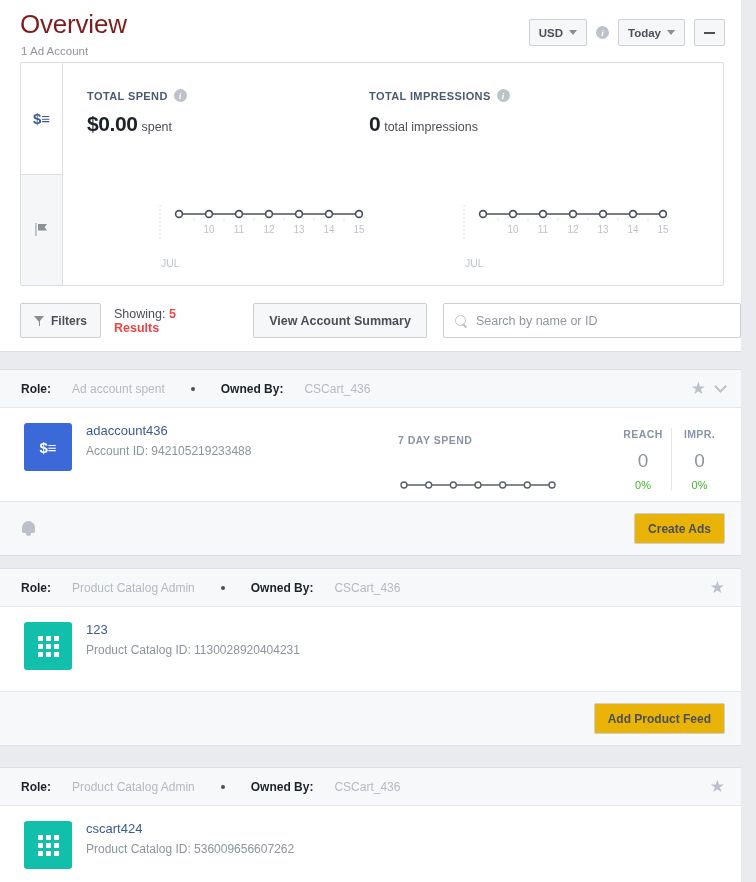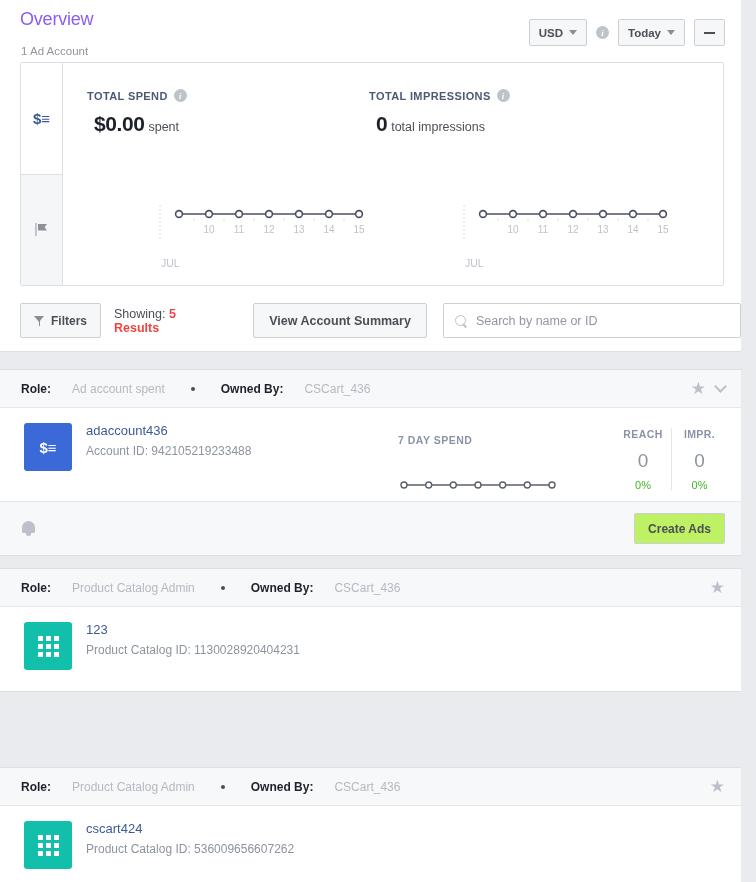--- a/index.html
+++ b/index.html
@@ -12,21 +12,21 @@
   }
   .page { width: 756px; height: 882px; position: relative; background: #e9ebee; }
 
   
   .top-panel {
     position: absolute; left: 0; top: 0; width: 741px; height: 352px;
     background: #ffffff; border-bottom: 1px solid #dddfe2;
   }
   .page-title {
     position: absolute; left: 20px; top: 9px;
-    font-size: 18px; color: #8b5cf6; font-weight: 400; letter-spacing: -0.2px;
+    font-size: 26px; color: #7f1d1d; font-weight: 400; letter-spacing: -0.2px;
   }
   .page-sub {
     position: absolute; left: 21px; top: 45px;
     font-size: 11.5px; color: #90949c;
   }
 
   
   .hdr-ctrls { position: absolute; right: 16px; top: 19px; display: flex; align-items: center; gap: 9px; }
   .btn {
     background: #f6f7f9; border: 1px solid #ccd0d5; border-radius: 2px;
@@ -60,21 +60,21 @@
   .ico-dollar { font-size: 15px; font-weight: bold; color: #3b5998; letter-spacing: 0px; line-height: 1; }
 
   .metrics-body { flex: 1; position: relative; }
   .metric { position: absolute; top: 26px; }
   .metric.m1 { left: 24px; }
   .metric.m2 { left: 306px; }
   .metric-label {
     font-size: 11px; font-weight: bold; color: #4b5a74; letter-spacing: 0.4px;
     display: flex; align-items: center; gap: 6px;
   }
-  .metric-value { margin-top: 10px; font-size: 14px; color: #4b4f56; margin-left: 7px; }
+  .metric-value { margin-top: 10px; font-size: 14px; color: #4b4f56; }
   .metric-value b { font-size: 21px; color: #1d2129; font-weight: bold; letter-spacing: -0.4px; }
   .metric-value span { color: #4b4f56; font-size: 12.5px; }
 
   .spark { position: absolute; top: 142px; }
   .spark.s1 { left: 96px; }
   .spark.s2 { left: 400px; }
   .axis-month { font-size: 10.5px; color: #bec3c9; margin-top: 14px; margin-left: 2px; }
 
   
   .filter-row { position: absolute; left: 20px; top: 303px; display: flex; align-items: center; }
@@ -159,21 +159,21 @@
   .bell { width: 15px; height: 17px; position: relative; flex: 0 0 auto; }
   .bell:before {
     content: ""; position: absolute; left: 1px; top: 1px; width: 13px; height: 12px;
     background: #bcc0c9; border-radius: 7px 7px 2px 2px;
   }
   .bell:after {
     content: ""; position: absolute; left: 5px; top: 13px; width: 5px; height: 3px;
     background: #bcc0c9; border-radius: 0 0 3px 3px;
   }
   .foot-spacer { flex: 1; }
-  .foot-btn { background: #bef264; height: 31px; padding: 0 13px; font-size: 12px; }
+  .foot-btn { background: #eab308; height: 31px; padding: 0 13px; font-size: 12px; }
 </style>
 </head>
 <body>
 
 <div class="page">
 
   <div class="top-panel">
 
     <div class="page-title">Overview</div>
     <div class="page-sub">1 Ad Account</div>
@@ -400,20 +400,24 @@
               <i></i>
             </span>
         </div>
         <div>
           <div class="ent-name">123</div>
           <div class="ent-id">Product Catalog ID: 1130028920404231</div>
         </div>
       </div>
     </div>
 
+    <div class="card-foot">
+      <span class="foot-spacer"></span>
+      <div class="btn foot-btn">Add Product Feed</div>
+    </div>
   </div>
 
   <div class="card" style="top:767px; border-bottom:none;">
     <div class="card-head">
       <div class="role-line">
         <span class="k">Role:</span>
         <span class="v">Product Catalog Admin</span>
         <span class="sep-dot"></span>
         <span class="k">Owned By:</span>
         <span class="v">CSCart_436</span>

